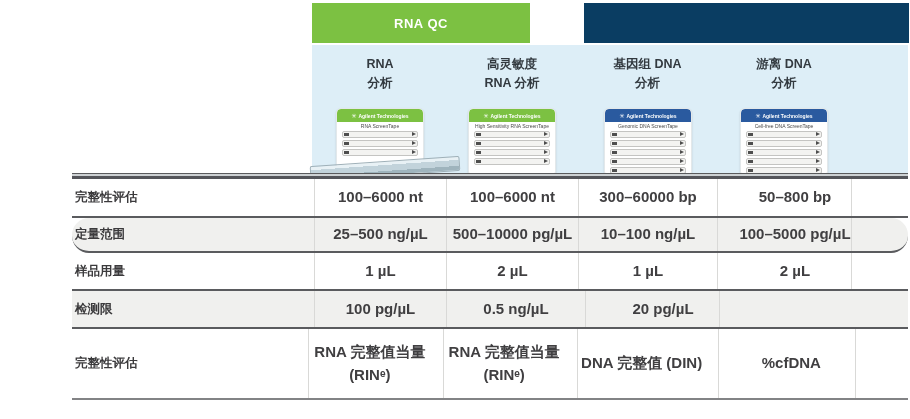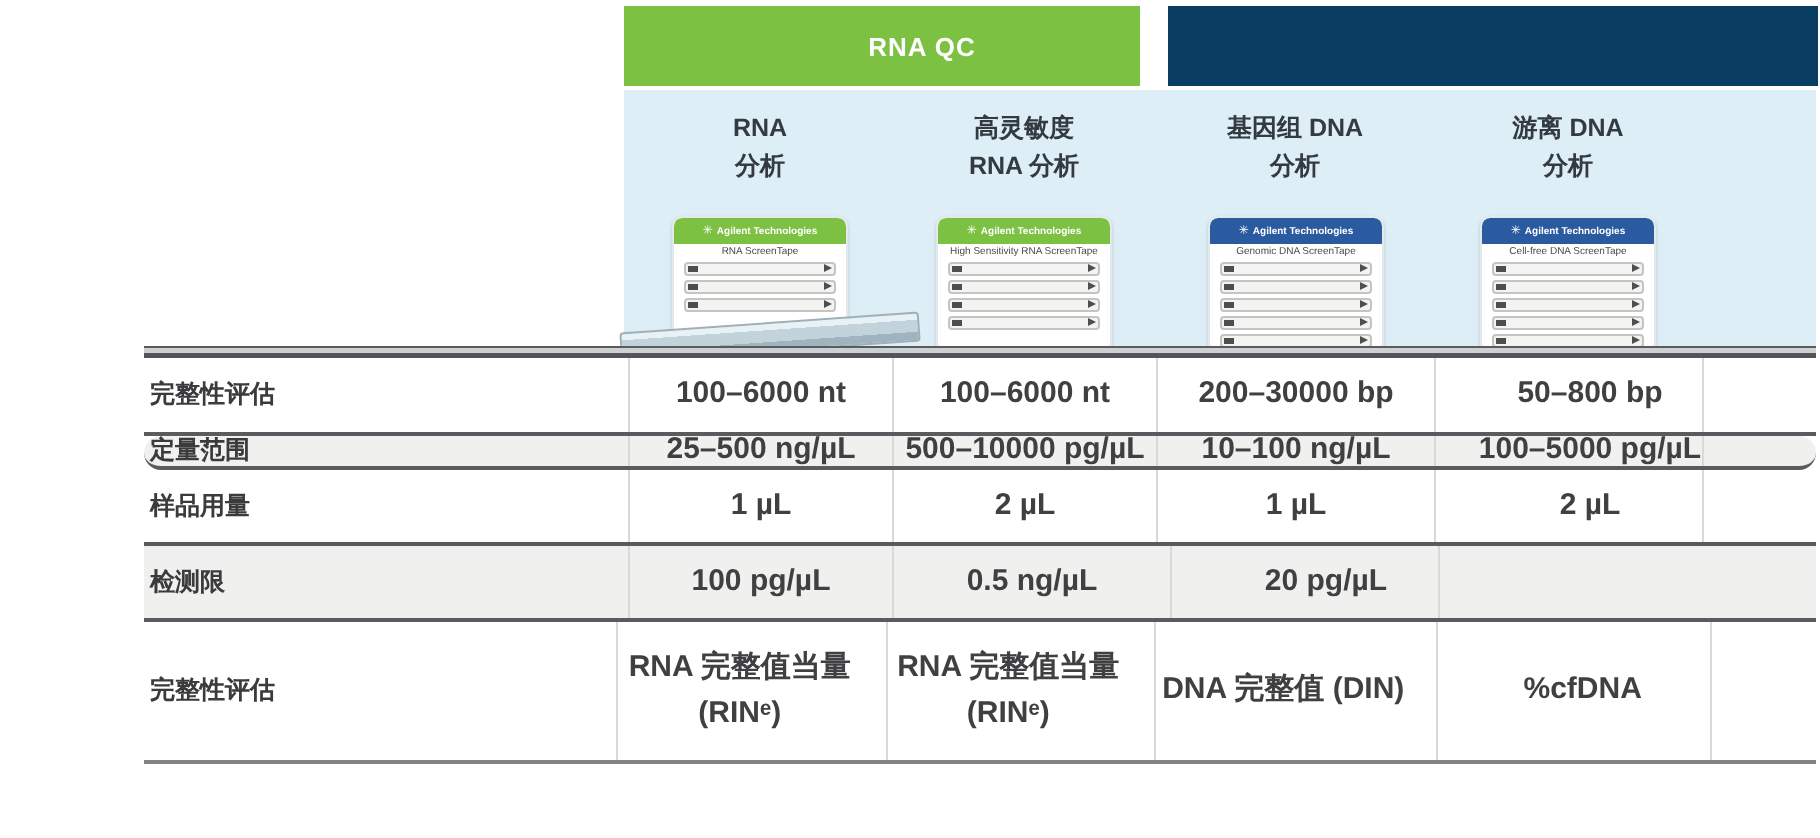--- a/index.html
+++ b/index.html
@@ -2,21 +2,21 @@
 <html><head>
 <meta charset="utf-8">
 <style>
   html,body{margin:0;padding:0;background:#ffffff;}
   #stage{
     position:relative;width:910px;height:419px;background:#ffffff;overflow:hidden;
     font-family:"Liberation Sans","DejaVu Sans",sans-serif;color:#3c3c3e;
   }
   
   .band{position:absolute;top:3px;height:40px;display:flex;align-items:center;justify-content:center;}
-  .band-green{left:312px;width:218px;background:#7cc142;padding-left:40px;}
+  .band-green{left:312px;width:218px;background:#7cc142;}
   .band-navy{left:584px;width:325px;background:#0a3d62;}
   .band-label{color:#ffffff;font-weight:bold;font-size:13px;letter-spacing:.5px;}
   
   .blue-panel{position:absolute;left:312px;top:45px;width:596px;height:131px;background:#ddeef7;}
   
   .col-head{position:absolute;top:55px;text-align:center;font-weight:bold;font-size:12.5px;
     line-height:1.5;color:#333a40;white-space:pre-line;}
   
   .product{position:absolute;top:108px;width:88px;height:66px;background:#ffffff;
     border:1px solid #e3e8ea;border-radius:5px 5px 2px 2px;box-shadow:0 1px 2px rgba(0,0,0,.15);
@@ -44,21 +44,21 @@
   .table-top-rule{height:6px;background:linear-gradient(to bottom,#5a5b5d 0 1px,#cdd1d3 1px 3.5px,#54555a 3.5px 6px);}
   .t-row{display:flex;align-items:stretch;border-bottom:2px solid #5a5b5e;box-sizing:border-box;background:#ffffff;}
   .t-row.alt{background:#f0f0ee;}
   .t-row.last{border-bottom:2px solid #828385;}
   .cell{display:flex;align-items:center;box-sizing:border-box;}
   .label-cell{width:242px;padding-left:3px;font-size:12.5px;font-weight:bold;color:#3b3a3c;}
   .value-cell{justify-content:center;text-align:center;font-size:15px;font-weight:bold;color:#403f41;
     border-left:1px solid #d9d9d7;white-space:pre-line;line-height:1.5;}
   .vc-0{width:132px;} .vc-1{width:132px;} .vc-2{width:139px;} .vc-3{width:134px;padding-left:21px;}
   .tail-cell{width:57px;border-left:1px solid #d9d9d7;}
-  .h-41{height:39px;} .h-37{height:17px;border-radius:17px;} .h-40{height:38px;} .h-73{height:71px;gap:12px;}
+  .h-41{height:39px;} .h-37{height:35px;border-radius:17px;} .h-40{height:38px;} .h-73{height:71px;gap:12px;}
 </style>
 </head>
 <body>
 
 <div id="stage">
 
   <div class="band band-green">
     <span class="band-label">RNA QC</span>
   </div>
   <div class="band band-navy"></div>
@@ -130,21 +130,21 @@
 
   <div class="tape-device"></div>
 
   <div class="spec-table">
     <div class="table-top-rule"></div>
 
     <div class="t-row h-41">
       <div class="cell label-cell">完整性评估</div>
       <div class="cell value-cell vc-0">100–6000 nt</div>
       <div class="cell value-cell vc-1">100–6000 nt</div>
-      <div class="cell value-cell vc-2">200–30000 bp</div>
+      <div class="cell value-cell vc-2">300–60000 bp</div>
       <div class="cell value-cell vc-3">50–800 bp</div>
       <div class="cell tail-cell"></div>
     </div>
 
     <div class="t-row alt h-37">
       <div class="cell label-cell">定量范围</div>
       <div class="cell value-cell vc-0">25–500 ng/µL</div>
       <div class="cell value-cell vc-1">500–10000 pg/µL</div>
       <div class="cell value-cell vc-2">10–100 ng/µL</div>
       <div class="cell value-cell vc-3">100–5000 pg/µL</div>

